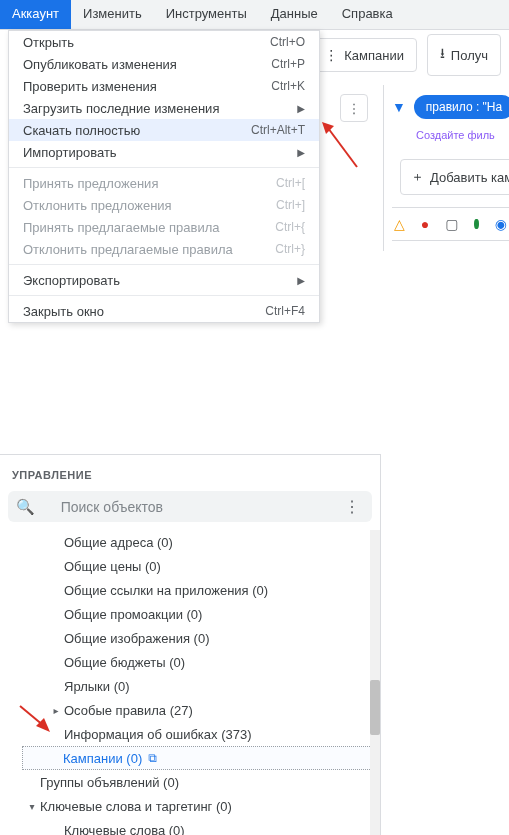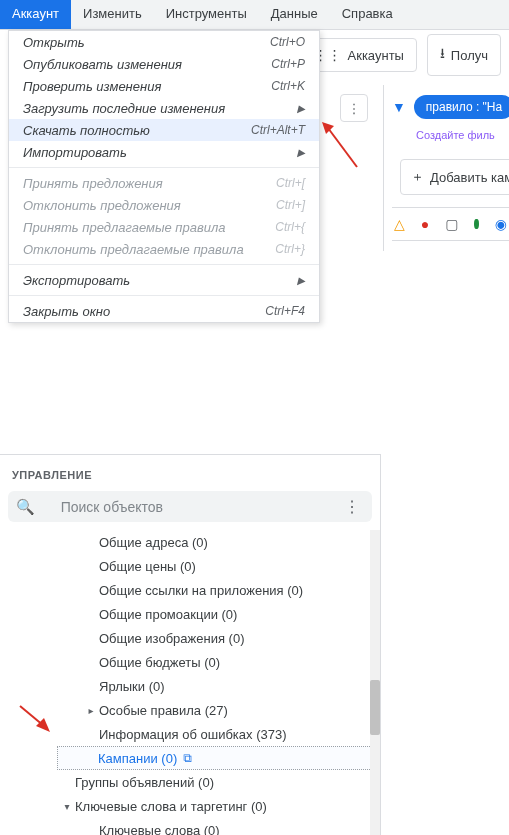--- a/index.html
+++ b/index.html
@@ -45,21 +45,20 @@
   }
   .dropdown-item {
     display: flex;
     justify-content: space-between;
     align-items: center;
     padding: 4px 14px;
     height: 22px;
     font-size: 13px;
     color: #3c4043;
     cursor: pointer;
-    font-style: italic;
   }
   .dropdown-item.highlighted { background: #e8f0fe; }
   .dropdown-item.disabled { color: #9aa0a6; cursor: default; }
   .dropdown-item .shortcut { color: #5f6368; font-size: 12px; }
   .dropdown-item.disabled .shortcut { color: #bdc1c6; }
   .dropdown-item .submenu-arrow { color: #5f6368; font-size: 10px; }
   .dropdown-divider { height: 1px; background: #e8eaed; margin: 4px 0; }
 
   
   .toolbar-area {
@@ -196,21 +195,20 @@
     padding-left: 16px;
   }
   .search-bar input::placeholder { color: #80868b; }
   .search-bar .more { color: #5f6368; font-size: 16px; cursor: pointer; padding: 0 4px; }
   .search-bar .mag { color: #5f6368; font-size: 15px; }
 
   .tree {
     flex: 1;
     overflow-y: auto;
     position: relative;
-    padding-left: 35px;
   }
   .tree-item {
     display: flex;
     align-items: center;
     padding: 4px 8px 4px 0;
     font-size: 13px;
     color: #3c4043;
     cursor: pointer;
     height: 24px;
   }
@@ -260,21 +258,21 @@
   <div class="menubar-item active">Аккаунт</div>
   <div class="menubar-item">Изменить</div>
   <div class="menubar-item">Инструменты</div>
   <div class="menubar-item">Данные</div>
   <div class="menubar-item">Справка</div>
 </div>
 
 <div class="toolbar-area">
   <div class="btn">
     <span class="icon">⋮⋮⋮</span>
-    <span>Аккаунты</span>
+    <span>Кампании</span>
   </div>
   <div class="btn">
     <span class="icon">⭳</span>
     <span>Получ</span>
   </div>
 </div>
 
 <div class="kebab-box">
   <span>⋮</span>
 </div>

